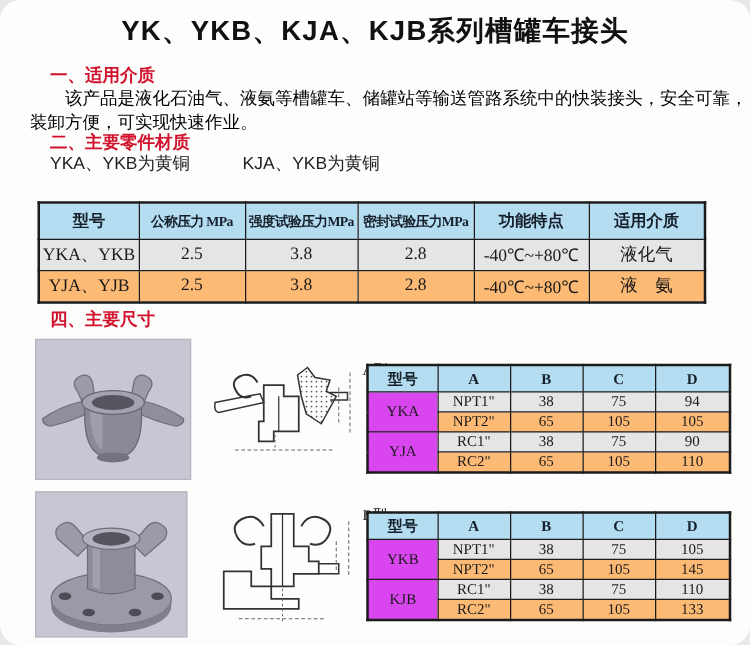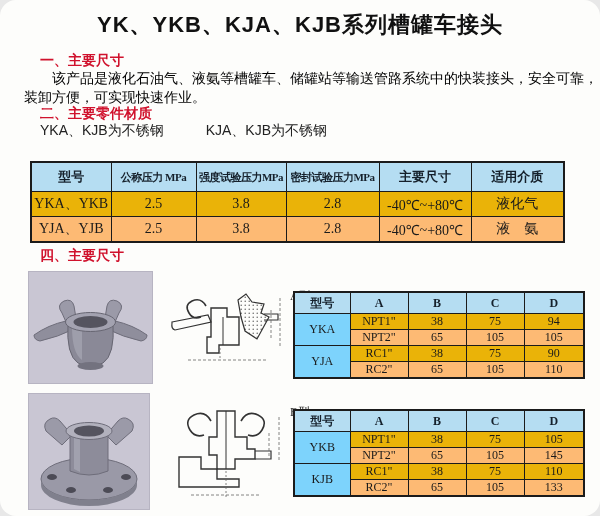--- a/index.html
+++ b/index.html
@@ -29,68 +29,68 @@
     border:2px solid #1b1b1b;
     font-family:"Liberation Serif",serif;
   }
   .perf-table th,.perf-table td{
     border:1px solid #1b1b1b;text-align:center;vertical-align:middle;
     padding:0;overflow:hidden;white-space:nowrap;
   }
   .perf-table th{height:28px;font-size:13px;font-weight:bold;background:#b5ddf2;color:#15202b;}
   .perf-table th.small{font-size:11px;letter-spacing:-0.5px;}
   .perf-table td{height:24px;font-size:14px;}
-  .row-white td{background:#eab308;}
+  .row-white td{background:#e5e5e5;}
   .row-yellow td{background:#fdba74;}
   .dim-label{
     position:absolute;left:290px;font-size:12px;color:#222;
     font-family:"Liberation Serif",serif;
   }
   .dim-table{
     position:absolute;left:293px;width:290px;border:2px solid #1b1b1b;
     font-family:"Liberation Serif",serif;
   }
   .dim-table th,.dim-table td{
     border:1px solid #1b1b1b;text-align:center;vertical-align:middle;padding:0;white-space:nowrap;
   }
   .dim-table th{height:20px;font-size:12px;font-weight:bold;background:#b5ddf2;color:#15202b;}
   .dim-table td{height:15px;font-size:12px;}
-  .dim-table td.model{background:#7dd3fc;font-size:12px;}
+  .dim-table td.model{background:#d946ef;font-size:12px;}
   .photo{position:absolute;}
   .drawing{position:absolute;}
 </style>
 </head>
 <body>
 
 <div class="page">
 
   <h1 class="page-title">YK、YKB、KJA、KJB系列槽罐车接头</h1>
 
-  <div class="sec-heading" style="top:52px">一、主要尺寸</div>
+  <div class="sec-heading" style="top:52px">一、适用介质</div>
   <p class="para">该产品是液化石油气、液氨等槽罐车、储罐站等输送管路系统中的快装接头，安全可靠，装卸方便，可实现快速作业。</p>
 
   <div class="sec-heading" style="top:105px">二、主要零件材质</div>
-  <div class="materials">YKA、KJB为不锈钢　　　KJA、KJB为不锈钢</div>
+  <div class="materials">YKA、YKB为黄铜　　　KJA、YKB为黄铜</div>
 
   <table class="perf-table" id="perf-table">
       <colgroup>
         <col style="width:80px">
         <col style="width:85px">
         <col style="width:90px">
         <col style="width:93px">
         <col style="width:92px">
         <col style="width:93px">
       </colgroup>
       <tbody>
         <tr>
           <th class="">型号</th>
           <th class="small">公称压力 MPa</th>
           <th class="small">强度试验压力MPa</th>
           <th class="small">密封试验压力MPa</th>
-          <th class="">主要尺寸</th>
+          <th class="">功能特点</th>
           <th class="">适用介质</th>
         </tr>
         <tr class="row-white">
           <td>YKA、YKB</td>
           <td>2.5</td>
           <td>3.8</td>
           <td>2.8</td>
           <td>-40℃~+80℃</td>
           <td>液化气</td>
         </tr>

